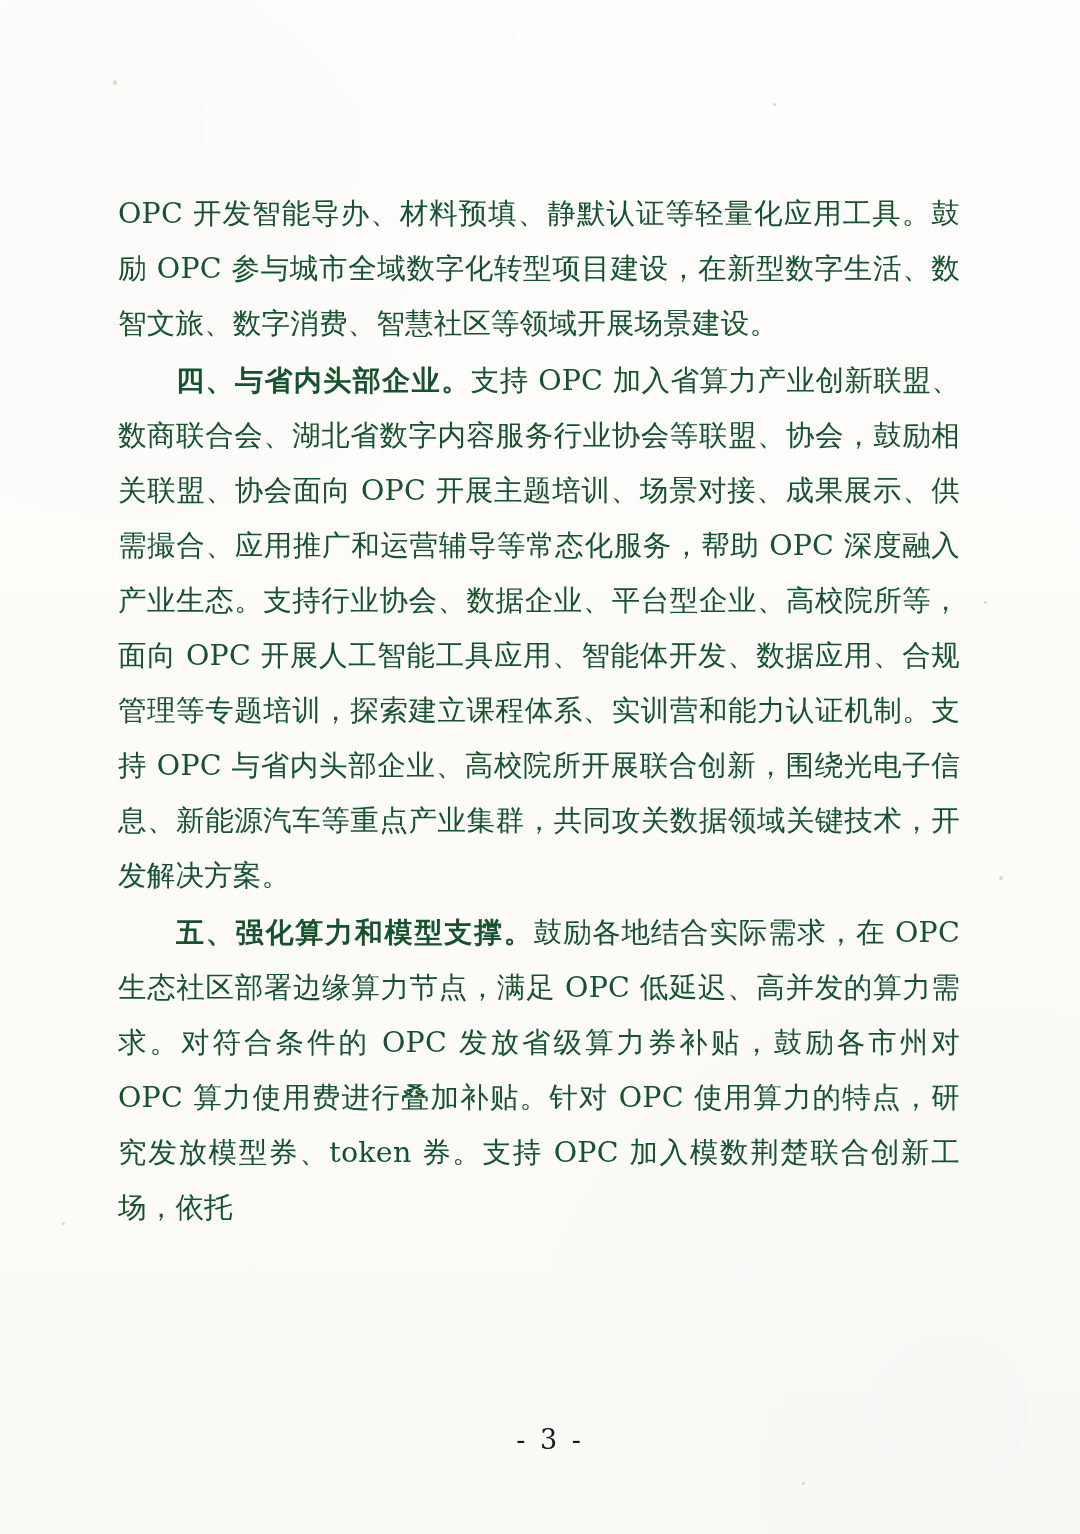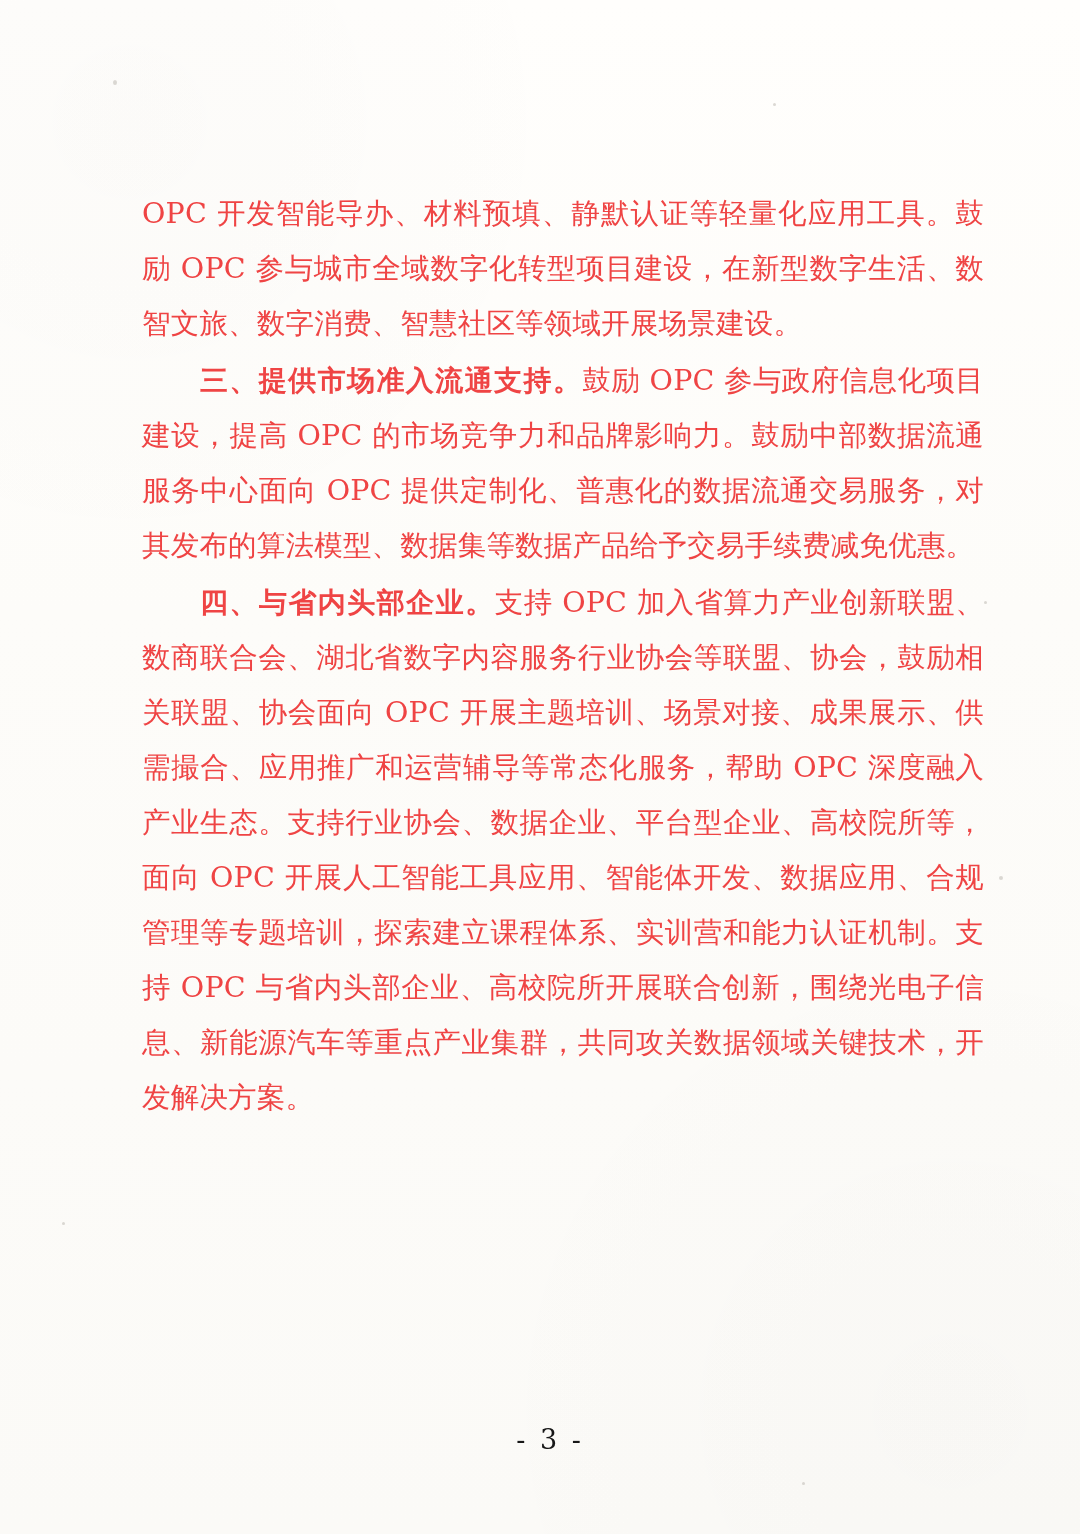--- a/index.html
+++ b/index.html
@@ -29,22 +29,21 @@
     background: #bdb9b2;
     border-radius: 50%;
     opacity: 0.55;
   }
   .content {
     position: absolute;
     left: 118px;
     top: 186px;
     width: 842px;
     font-family: "DejaVu Serif", "Liberation Serif", serif;
-    color: #ef4444;
-    margin-left: 24px;
+    color: #14532d;
   }
   p.body-par {
     margin: 0 0 2px 0;
     font-size: 28.5px;
     line-height: 55px;
     text-align: justify;
     text-justify: inter-ideograph;
     letter-spacing: 0.2px;
   }
   p.indent {
@@ -81,25 +80,25 @@
   <div class="speck" style="left:999px;  top:876px; width:4px; height:4px;"></div>
   <div class="speck" style="left:802px;  top:1482px; width:3px; height:3px;"></div>
   <div class="speck" style="left:62px;   top:1222px; width:3px; height:3px;"></div>
 
   <div class="content">
 
     <p class="body-par">
       <span>OPC 开发智能导办、材料预填、静默认证等轻量化应用工具。鼓励 OPC 参与城市全域数字化转型项目建设，在新型数字生活、数智文旅、数字消费、智慧社区等领域开展场景建设。</span>
     </p>
 
-    <p class="body-par indent">
-      <span class="heading">三、提供市场准入流通支持。</span><span>鼓励 OPC 参与政府信息化项目建设，提高 OPC 的市场竞争力和品牌影响力。鼓励中部数据流通服务中心面向 OPC 提供定制化、普惠化的数据流通交易服务，对其发布的算法模型、数据集等数据产品给予交易手续费减免优惠。</span>
-    </p>
 
     <p class="body-par indent">
       <span class="heading">四、与省内头部企业。</span><span>支持 OPC 加入省算力产业创新联盟、数商联合会、湖北省数字内容服务行业协会等联盟、协会，鼓励相关联盟、协会面向 OPC 开展主题培训、场景对接、成果展示、供需撮合、应用推广和运营辅导等常态化服务，帮助 OPC 深度融入产业生态。支持行业协会、数据企业、平台型企业、高校院所等，面向 OPC 开展人工智能工具应用、智能体开发、数据应用、合规管理等专题培训，探索建立课程体系、实训营和能力认证机制。支持 OPC 与省内头部企业、高校院所开展联合创新，围绕光电子信息、新能源汽车等重点产业集群，共同攻关数据领域关键技术，开发解决方案。</span>
     </p>
 
+    <p class="body-par indent">
+      <span class="heading">五、强化算力和模型支撑。</span><span>鼓励各地结合实际需求，在 OPC 生态社区部署边缘算力节点，满足 OPC 低延迟、高并发的算力需求。对符合条件的 OPC 发放省级算力券补贴，鼓励各市州对 OPC 算力使用费进行叠加补贴。针对 OPC 使用算力的特点，研究发放模型券、token 券。支持 OPC 加入模数荆楚联合创新工场，依托</span>
+    </p>
 
   </div>
 
   <div class="page-number">- 3 -</div>
 </div>
 
 </body></html>

